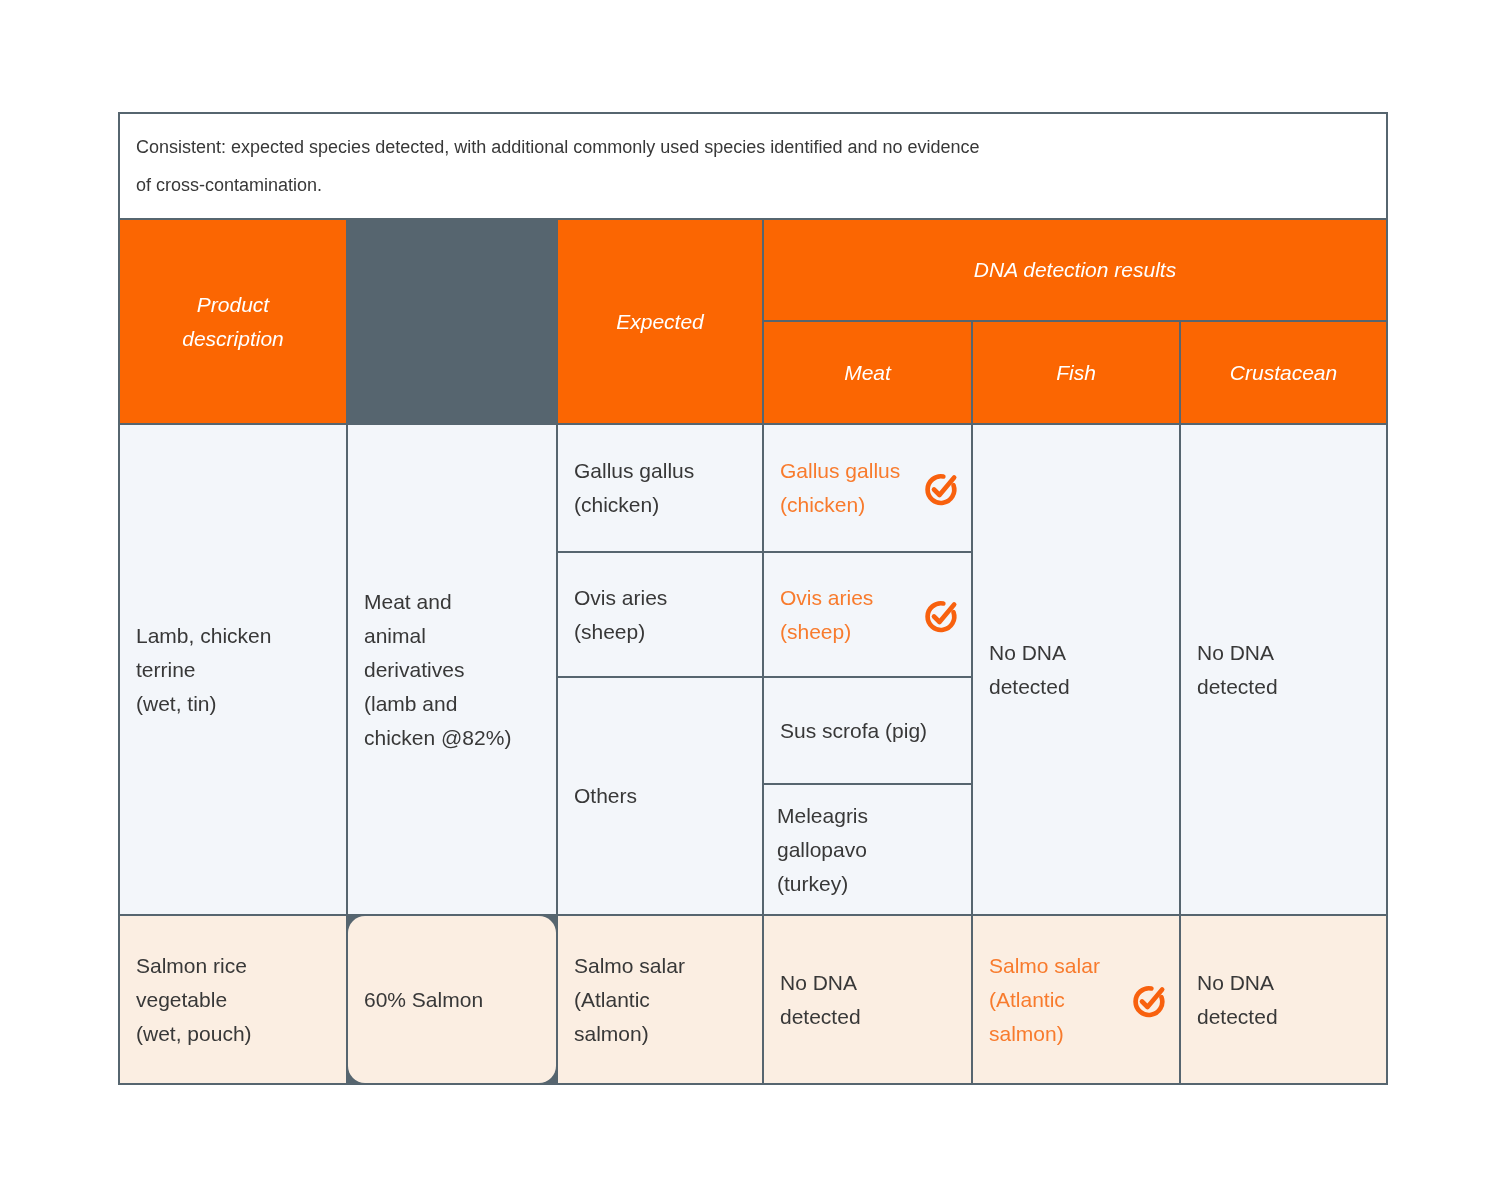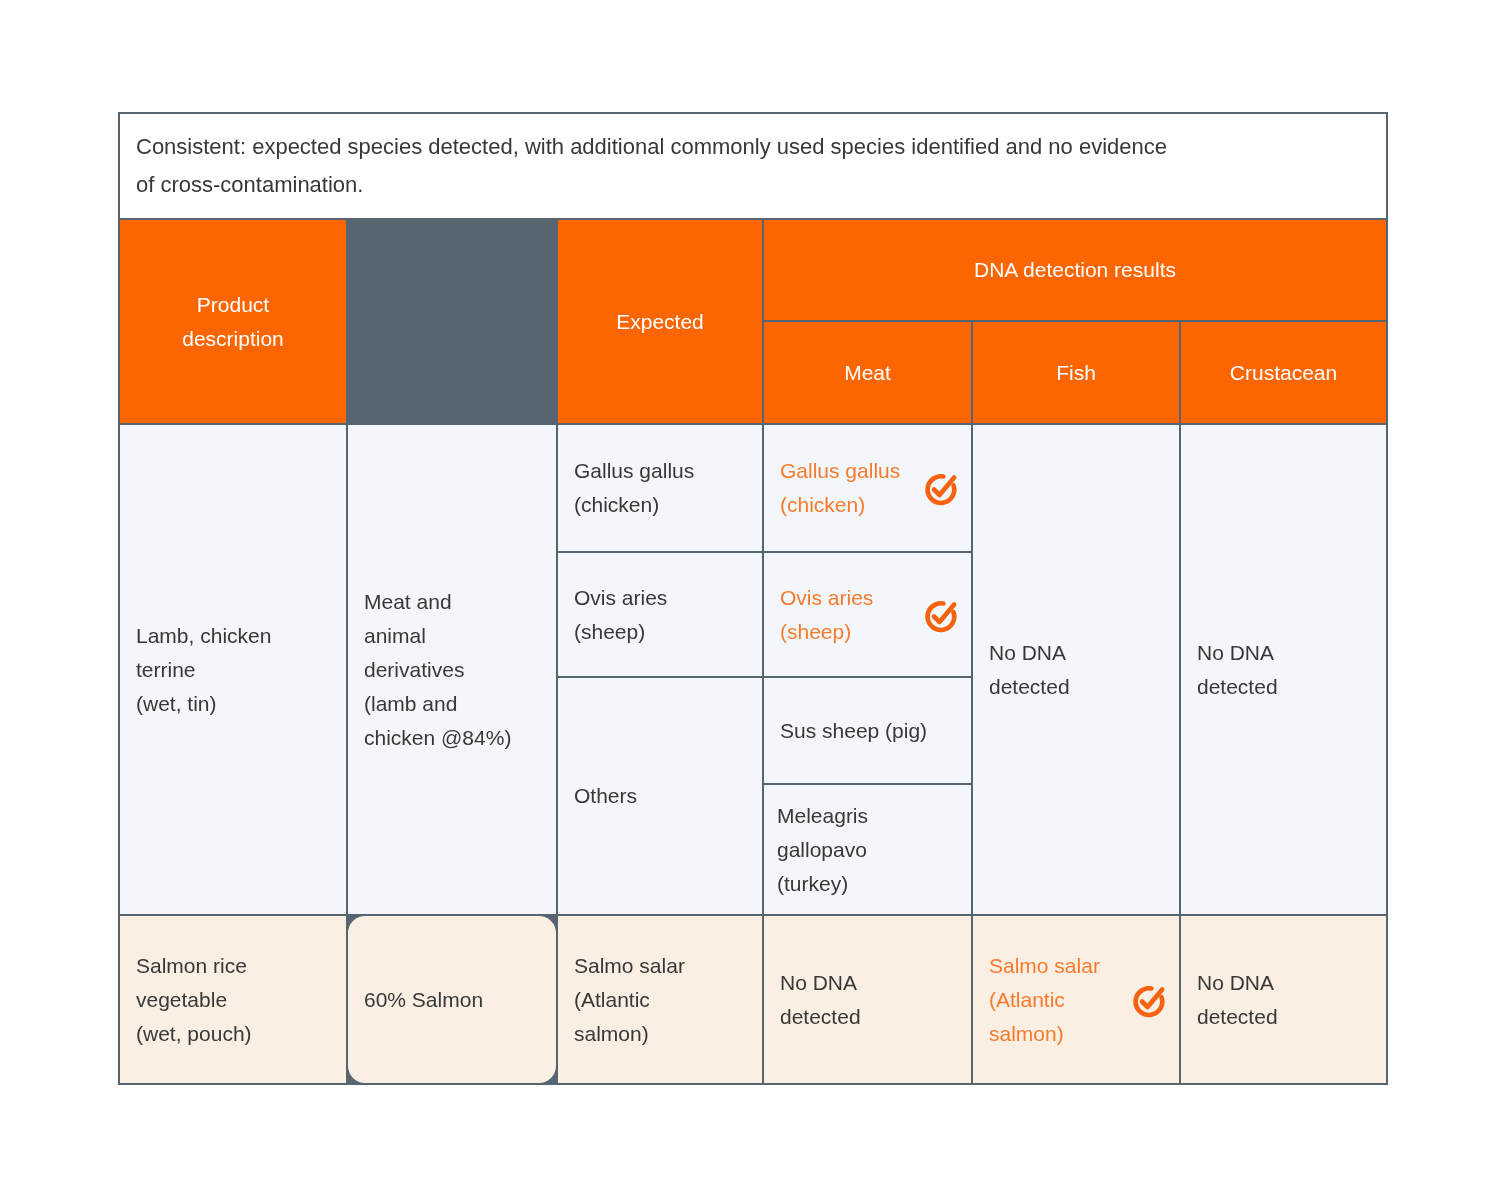--- a/index.html
+++ b/index.html
@@ -29,21 +29,21 @@
     background: var(--border);
     display: flex;
     flex-direction: column;
     gap: 2px;
   }
 
   .caption {
     flex: 0 0 104px;
     background: #ffffff;
     color: var(--body-text);
-    font-size: 22px;
+    font-size: 18px;
     line-height: 38px;
     padding: 14px 16px 0 16px;
     white-space: pre-line;
   }
 
   .grid {
     flex: 1 1 auto;
     display: grid;
     grid-template-columns: 226px 208px 204px 207px 206px 1fr;
     grid-template-rows: 100px 101px 126px 123px 105px 129px 1fr;
@@ -62,20 +62,21 @@
   }
   .cell .txt { white-space: pre-line; }
   .cell.alt { background: var(--row-alt-bg); }
 
   .hcell {
     background: var(--header-orange);
     color: var(--header-text);
     justify-content: center;
     text-align: center;
     padding: 8px 12px;
+    font-style: italic;
   }
 
   .detected .txt { color: var(--orange-text); }
   .check-icon {
     color: var(--icon-orange);
     margin-left: auto;
     flex: 0 0 auto;
   }
 
   
@@ -140,21 +141,21 @@
       <div class="cell b-product1">
         <span class="txt">Lamb, chicken
 terrine
 (wet, tin)</span>
       </div>
       <div class="cell b-ingr1">
         <span class="txt">Meat and
 animal
 derivatives
 (lamb and
-chicken @84%)</span>
+chicken @82%)</span>
       </div>
       <div class="cell b-exp-chicken">
         <span class="txt">Gallus gallus
 (chicken)</span>
       </div>
       <div class="cell b-exp-sheep">
         <span class="txt">Ovis aries
 (sheep)</span>
       </div>
       <div class="cell b-exp-others">
@@ -171,21 +172,21 @@
       </div>
       <div class="cell detected b-meat-sheep">
         <span class="txt">Ovis aries
 (sheep)</span>
         <svg class="check-icon" viewBox="0 0 24 24" width="40" height="40" fill="none" stroke="currentColor" stroke-width="2.8" stroke-linecap="round" stroke-linejoin="round">
           <path d="M19.5 10.3 A 8 8 0 1 1 13.4 5.1"></path>
           <path d="M7.8 12.9 L11.1 16.2 L19.9 5.7"></path>
         </svg>
       </div>
       <div class="cell b-meat-pig">
-        <span class="txt">Sus sheep (pig)</span>
+        <span class="txt">Sus scrofa (pig)</span>
       </div>
       <div class="cell b-meat-turkey">
         <span class="txt">Meleagris
 gallopavo
 (turkey)</span>
       </div>
       <div class="cell b-fish1">
         <span class="txt">No DNA
 detected</span>
       </div>

